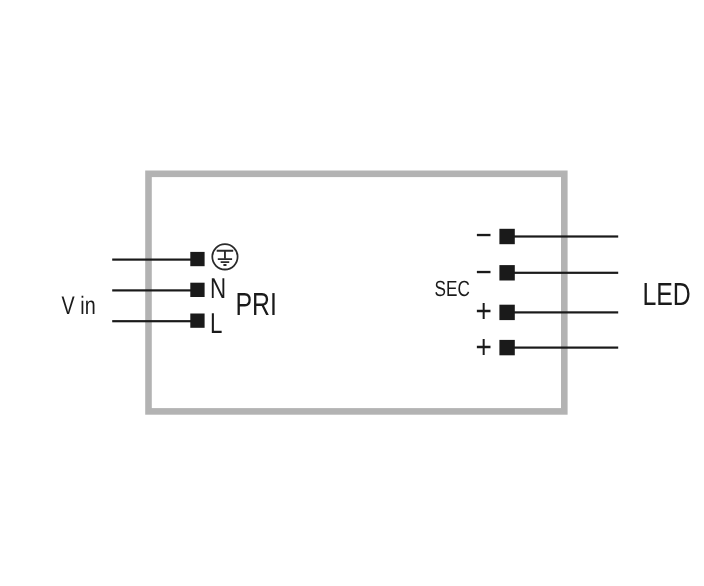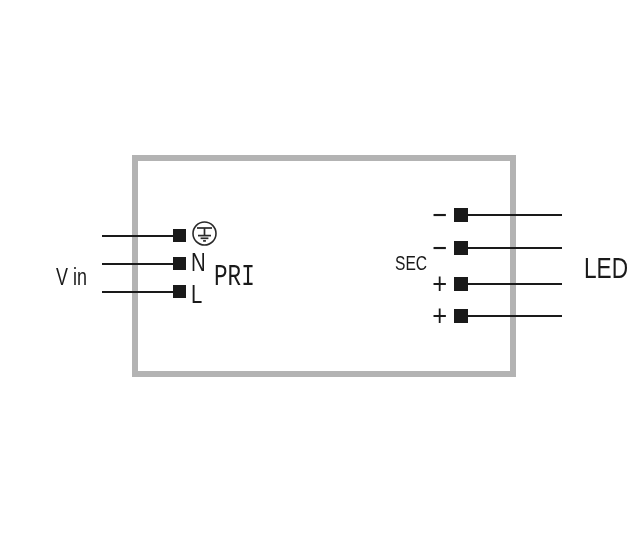--- a/index.html
+++ b/index.html
@@ -97,21 +97,21 @@
     <line x1="12.1" y1="20.9" x2="14.9" y2="20.9" stroke="#2a2a2a" stroke-width="1.7"></line>
   </svg>
 
   <span class="lbl" style="left:191px; top:249px; font-size:26px;">
     <span class="condensed">N</span>
   </span>
   <span class="lbl" style="left:191px; top:281px; font-size:26px;">
     <span class="condensed">L</span>
   </span>
 
-  <span class="lbl" style="left:214px; top:263px; font-size:29px;font-family:Liberation Mono, monospace;">
+  <span class="lbl" style="left:214px; top:263px; font-size:29px;">
     <span class="condensed">PRI</span>
   </span>
 
   <span class="lbl" style="left:395px; top:253px; font-size:20px;">
     <span class="condensed">SEC</span>
   </span>
 
   <span class="sign" style="left:427px; top:200px;">
     <span>−</span>
   </span>

